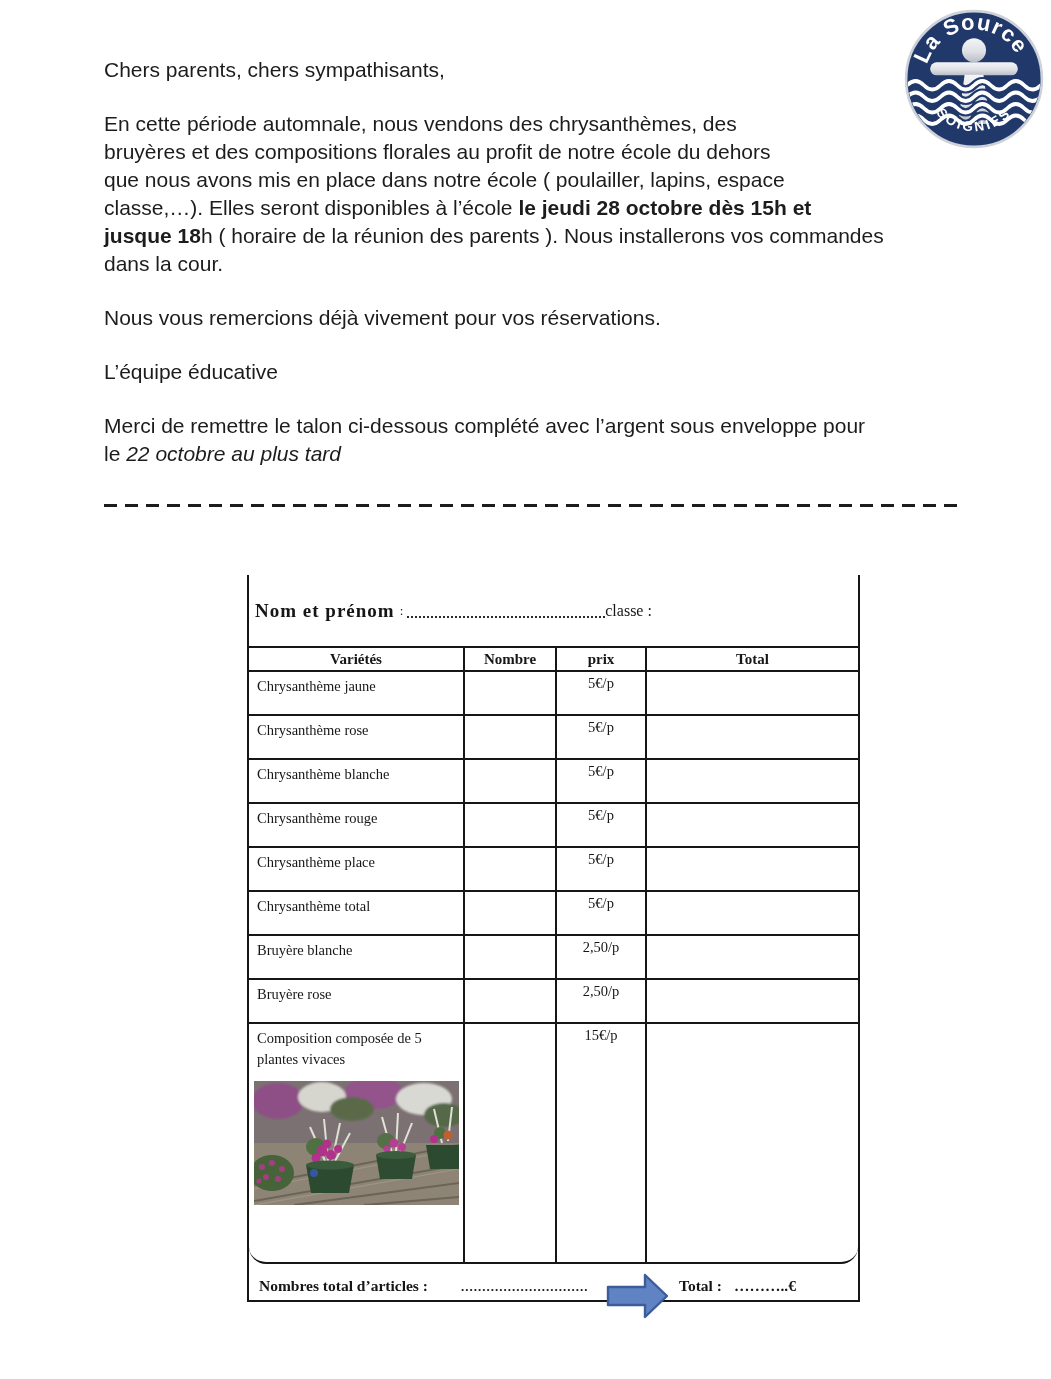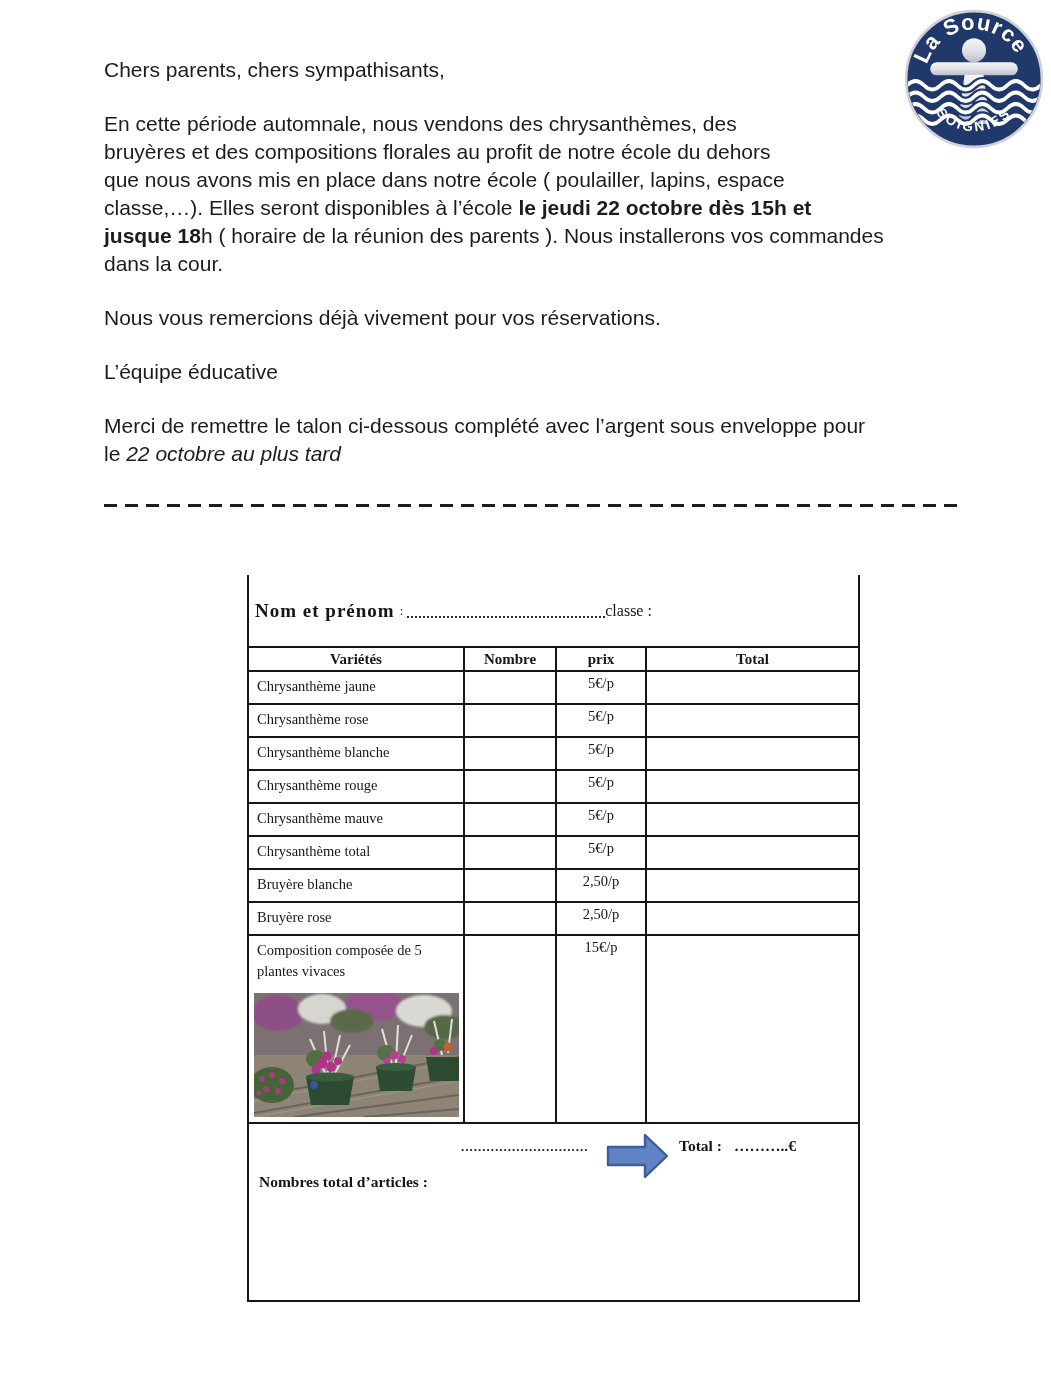--- a/index.html
+++ b/index.html
@@ -39,30 +39,30 @@
   .dotted-leader { width:198px; height:14px; border-bottom:2px dotted #2a2a2a; }
   .class-label { font-size:16px; font-weight:normal; }
 
   .grid-row { display:grid; grid-template-columns:216px 92px 90px 1fr;
     border-bottom:2px solid #161616; }
   .grid-row > div { border-right:2px solid #161616; }
   .grid-row > div:last-child { border-right:none; }
   .head-row { height:24px; }
   .head-row > div { display:flex; align-items:center; justify-content:center;
     font-size:15px; font-weight:bold; }
-  .data-row { height:33px; }
+  .data-row { height:44px; }
   .variety-cell { padding:4px 8px; font-size:14.5px; line-height:21px; }
   .price-cell { text-align:center; padding-top:3px; font-size:14.5px; }
-  .comp-row { height:188px; }
+  .comp-row { height:240px;border-radius:17px; }
   .comp-row .variety-cell { position:relative; }
   .plant-photo { position:absolute; left:5px; top:57px; }
 
   .footer-row { position:relative; height:44px; border-bottom:none; }
   .articles-label { position:absolute; left:10px; top:50%; transform:translateY(-50%);
-    font-size:15.5px; font-weight:bold;margin-top:36px; }
+    font-size:15.5px; font-weight:bold; }
   .articles-dots { position:absolute; left:212px; top:50%; transform:translateY(-42%);
     font-size:13px; letter-spacing:1px; font-weight:bold; }
   .footer-arrow { position:absolute; left:357px; top:8px; }
   .total-group { position:absolute; left:430px; top:50%; transform:translateY(-50%);
     font-size:15.5px; font-weight:bold; display:flex; gap:12px; }
 </style>
 </head>
 <body>
 
 <div class="page">
@@ -108,21 +108,21 @@
       <textPath href="#arcBot" startOffset="50%" text-anchor="middle">SOIGNIES</textPath>
     </text>
   </svg>
 
   <div class="letter">
     <p>Chers parents, chers sympathisants,</p>
     <p>
       <span style="display:block">En cette période automnale, nous vendons des chrysanthèmes, des</span>
       <span style="display:block">bruyères  et des compositions florales au profit de notre école du dehors</span>
       <span style="display:block">que nous avons mis en place dans notre école ( poulailler, lapins, espace</span>
-      <span style="display:block"><span>classe,…). Elles seront disponibles à l’école </span><span class="b">le jeudi 22 octobre dès 15h et</span></span>
+      <span style="display:block"><span>classe,…). Elles seront disponibles à l’école </span><span class="b">le jeudi 28 octobre dès 15h et</span></span>
       <span style="display:block"><span class="b">jusque 18</span><span>h ( horaire de la réunion des parents ). Nous installerons vos commandes</span></span>
       <span style="display:block">dans la cour.</span>
     </p>
     <p>Nous vous remercions déjà vivement pour vos réservations.</p>
     <p>L’équipe éducative</p>
     <p>
       <span style="display:block">Merci de remettre le talon ci-dessous complété avec l’argent sous enveloppe pour</span>
       <span style="display:block"><span>le </span><span class="i">22 octobre au plus tard</span></span>
     </p>
   </div>
@@ -164,21 +164,21 @@
       <div class="price-cell">5€/p</div>
       <div></div>
     </div>
     <div class="grid-row data-row">
       <div class="variety-cell">Chrysanthème rouge</div>
       <div></div>
       <div class="price-cell">5€/p</div>
       <div></div>
     </div>
     <div class="grid-row data-row">
-      <div class="variety-cell">Chrysanthème mauve</div>
+      <div class="variety-cell">Chrysanthème place</div>
       <div></div>
       <div class="price-cell">5€/p</div>
       <div></div>
     </div>
     <div class="grid-row data-row">
       <div class="variety-cell">Chrysanthème total</div>
       <div></div>
       <div class="price-cell">5€/p</div>
       <div></div>
     </div>

